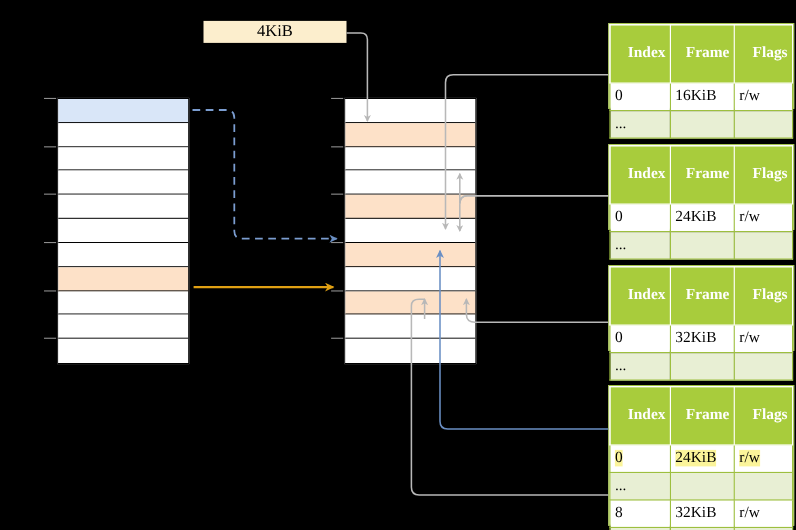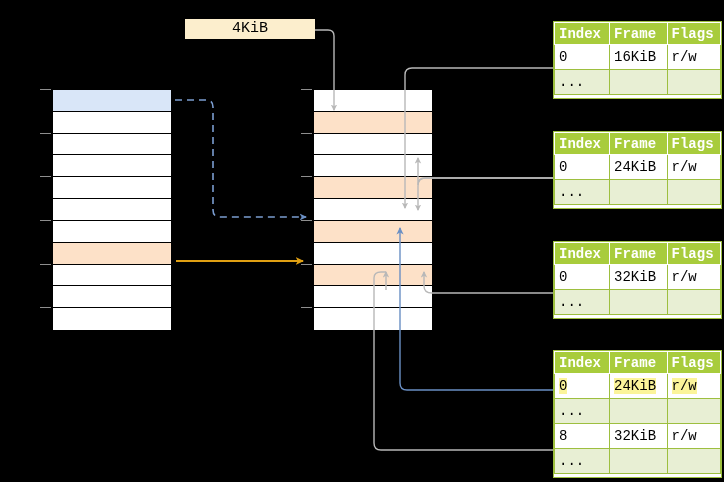--- a/index.html
+++ b/index.html
@@ -1,39 +1,39 @@
 <!DOCTYPE html>
 <html><head>
 <meta charset="utf-8">
 <style>
   html,body{margin:0;padding:0;background:#000;}
   body{width:724px;height:482px;position:relative;overflow:hidden;
        font-family:"Liberation Serif","DejaVu Serif",serif;}
-  #stage{position:absolute;left:0;top:0;width:724px;height:482px;font-family:Liberation Mono, monospace;}
+  #stage{position:absolute;left:0;top:0;width:724px;height:482px;}
 
   
   .memcol{position:absolute;border:1px solid #000;box-sizing:border-box;background:#fff;}
   .memrow{box-sizing:border-box;border-bottom:1px solid #000;height:22px;background:#fff;}
   .memrow:last-child{border-bottom:none;}
   .memrow.blue{background:#d9e6f8;}
   .memrow.peach{background:#fde1c8;}
 
   
   .tick{position:absolute;height:1px;background:#8e8e8e;width:11px;}
 
   
   .sizelabel{position:absolute;background:#fceecd;border:none;
              color:#000;font-size:15px;line-height:20px;text-align:center;}
 
   
   .ptable{position:absolute;border:1px solid #9dbf3f;box-sizing:border-box;
           border-collapse:collapse;background:#fff;}
   .ptable table{border-collapse:collapse;width:100%;}
   .ptable th{background:#a8cc3c;color:#fff;font-weight:bold;font-size:14px;
-             text-align:left;padding:2px 4px;border:1px solid #fff;height:22px;
+             text-align:right;padding:18px 4px;border:1px solid #fff;height:22px;
              box-sizing:border-box;}
   .ptable td{border:1px solid #9dbf3f;font-size:14px;color:#000;
              padding:1px 4px;height:25px;box-sizing:border-box;vertical-align:middle;
              background:#fff;}
   .ptable tr.ellipsis td{background:#e8efd4;}
   .ptable td.hl span{background:#fbf49a;}
   .colw-idx{width:56px;}
   .colw-frm{width:59px;}
   .colw-flg{width:54px;}
 

